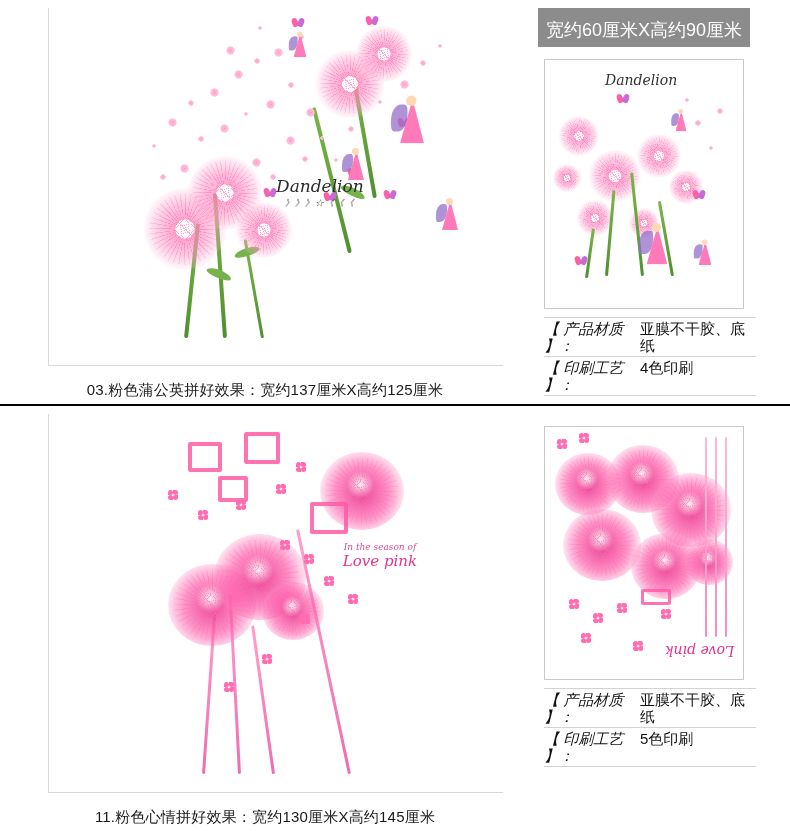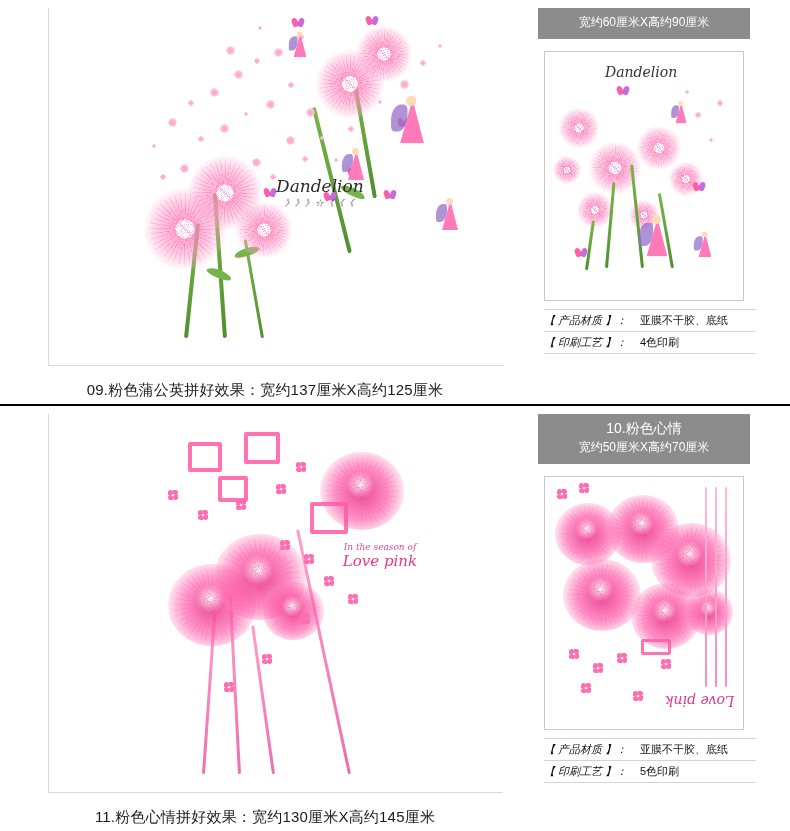--- a/index.html
+++ b/index.html
@@ -74,34 +74,34 @@
     background: #8c8c8c;
     color: #ffffff;
     text-align: center;
     padding: 5px 4px 7px 4px;
     line-height: 19px;
     font-size: 14px;
     width: 212px;
     margin: 0 0 0 8px;
     box-sizing: border-box;
   }
-  .sample-header .t2 { font-size: 12px; }
+  .sample-header .t2 { font-size: 18px; margin-top: 8px; }
   .sample-sheet {
     width: 200px;
     margin: 12px 0 0 14px;
     border: 1px solid #c9c9c9;
     background: #fff;
     position: relative;
     box-sizing: border-box;
     overflow: hidden;
   }
   .spec-list {
     margin: 8px 0 13px 14px;
     width: 212px;
-    font-size: 11px;
+    font-size: 15px;
     color: #111;
     line-height: 17px;
   }
   .spec-row {
     display: flex;
     border-top: 1px solid #d3d3d3;
     padding: 2px 0 2px 0;
   }
   .spec-row:last-child { border-bottom: 1px solid #d3d3d3; }
   .spec-k { width: 96px; font-style: italic; }
@@ -329,21 +329,21 @@
                 <div class="dress"></div>
                 <div class="head"></div>
             </div>
 
             <div class="script" style="left:228px; top:168px; font-size:17px;">
               <span>Dandelion</span>
               <span class="deco">》》》☆《《《</span>
             </div>
           </div>
 
-          <div class="caption">09.粉色蒲公英拼好效果：宽约137厘米X高约125厘米</div>
+          <div class="caption">03.粉色蒲公英拼好效果：宽约137厘米X高约125厘米</div>
         </div>
       </div>
 
       <div class="sample-col">
         <div class="sample-header">
           <div class="t2">宽约60厘米X高约90厘米</div>
         </div>
 
         <div class="sample-sheet" style="height:250px;">
           <div class="sheet-art">
@@ -522,24 +522,20 @@
               <span class="l1">In the season of</span>
               <span class="l2">Love pink</span>
             </div>
           </div>
 
           <div class="caption">11.粉色心情拼好效果：宽约130厘米X高约145厘米</div>
         </div>
       </div>
 
       <div class="sample-col">
-        <div class="sample-header">
-          <div>10.粉色心情</div>
-          <div class="t2">宽约50厘米X高约70厘米</div>
-        </div>
 
         <div class="sample-sheet" style="height:254px;">
           <div class="sheet-art">
             <div class="puff" style="left:10px; top:26px; width:66px; height:62px;
               background: radial-gradient(circle at 48% 42%, rgba(255,255,255,0.9) 0%, rgba(255,255,255,0) 22%),
                           radial-gradient(circle at 50% 52%, rgba(232,51,139,0.92) 0%, rgba(255,90,170,0.68) 45%, rgba(255,150,200,0.25) 72%, rgba(255,190,220,0) 80%);"></div>
             <div class="puff" style="left:62px; top:18px; width:72px; height:68px;
               background: radial-gradient(circle at 48% 42%, rgba(255,255,255,0.9) 0%, rgba(255,255,255,0) 22%),
                           radial-gradient(circle at 50% 52%, rgba(232,51,139,0.92) 0%, rgba(255,90,170,0.68) 45%, rgba(255,150,200,0.25) 72%, rgba(255,190,220,0) 80%);"></div>
             <div class="puff" style="left:106px; top:46px; width:80px; height:74px;

